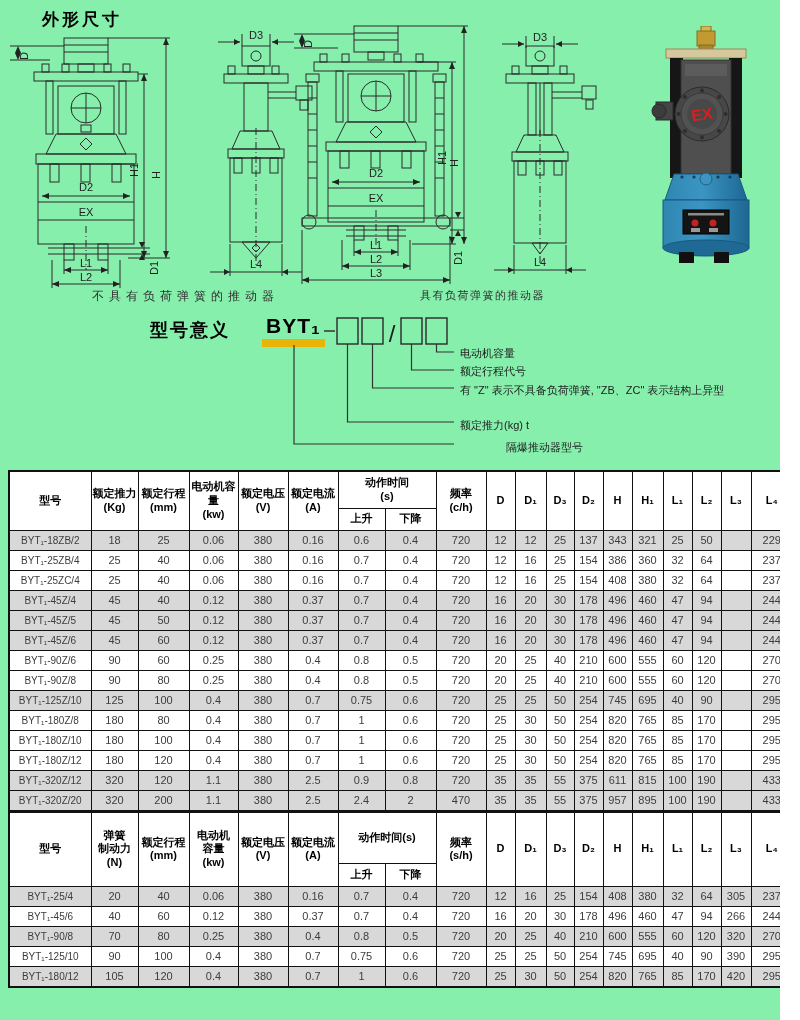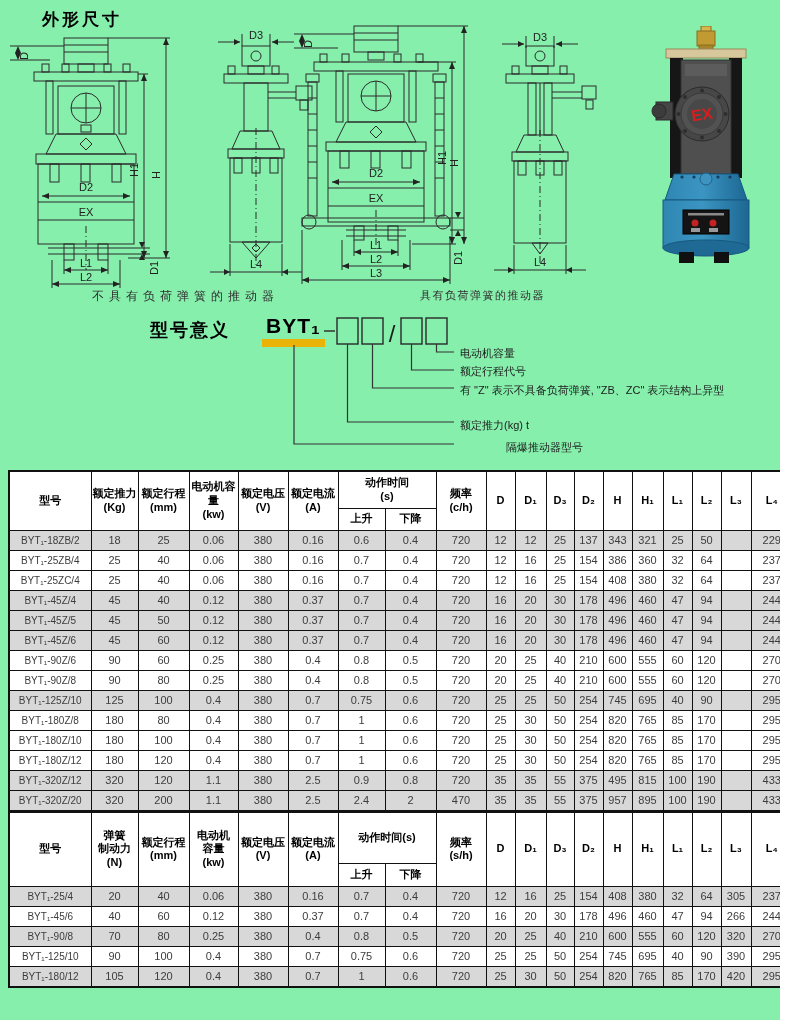--- a/index.html
+++ b/index.html
@@ -694,21 +694,21 @@
           <td>1.1</td>
           <td>380</td>
           <td>2.5</td>
           <td>0.9</td>
           <td>0.8</td>
           <td>720</td>
           <td>35</td>
           <td>35</td>
           <td>55</td>
           <td>375</td>
-          <td>495</td>
+          <td>611</td>
           <td>815</td>
           <td>100</td>
           <td>190</td>
           <td></td>
           <td>433</td>
         </tr>
         <tr class="shaded">
           <td class="model">BYT₁-320Z/20</td>
           <td>320</td>
           <td>200</td>

